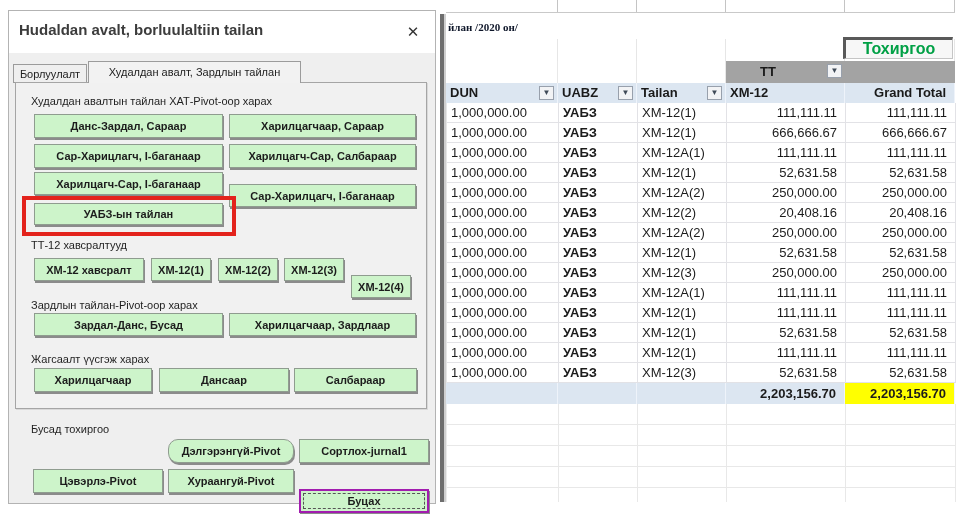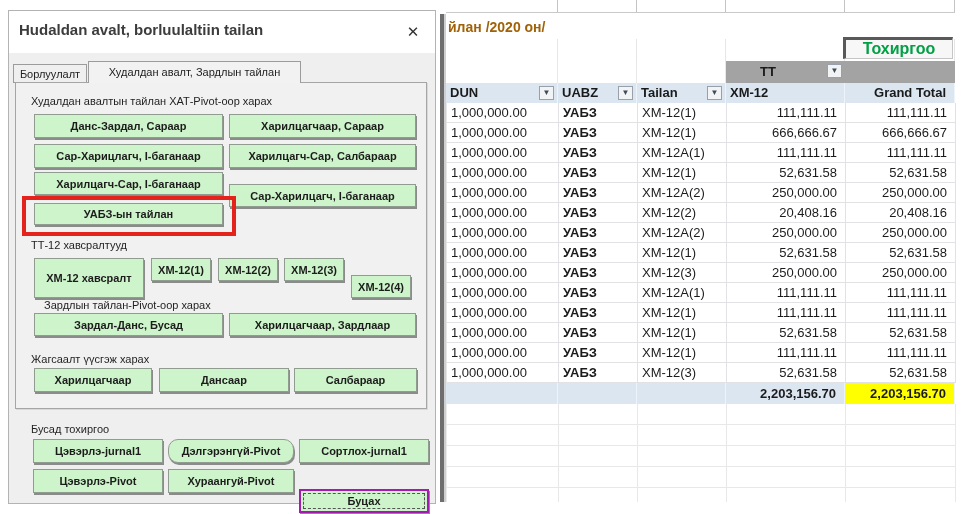--- a/index.html
+++ b/index.html
@@ -29,21 +29,21 @@
            border:4px solid #e3231c;z-index:5;pointer-events:none;}
 
   
   .sheet{position:absolute;left:440px;top:0;width:530px;height:514px;font-size:13px;}
   .sliver-dark{position:absolute;left:0;top:14px;width:4px;height:488px;background:#6e6e6e;}
   .sliver-light{position:absolute;left:4px;top:14px;width:2px;height:488px;background:#cfcfcf;}
   .grid5{display:grid;grid-template-columns:112px 79px 89px 119px 110px;box-sizing:border-box;}
   .toprow{position:absolute;left:6px;top:0;width:509px;height:13px;border-bottom:1px solid #c9c9c9;}
   .toprow div{border-right:1px solid #c4c4c4;}
   .sheet-title{position:absolute;left:8px;top:15px;height:24px;line-height:24px;
-               font-size:14px;font-weight:700;color:#a16207;white-space:nowrap;}
+               font-size:11px;font-weight:700;color:#0f172a;white-space:nowrap;font-family:Liberation Serif, serif;}
   .blankrow{position:absolute;left:6px;top:39px;width:509px;height:22px;}
   .blankrow div{border-right:1px solid #e6e6e6;}
   .cfg{position:absolute;left:403px;top:37px;width:110px;height:22px;box-sizing:border-box;z-index:6;
        background:#f7f7f7;border-top:3px solid #595959;border-left:3px solid #595959;
        border-right:1px solid #c5c5c5;border-bottom:1px solid #c5c5c5;
        text-align:center;line-height:18px;font-size:16px;font-weight:700;color:#00a045;cursor:pointer;}
   .ttrow{position:absolute;left:6px;top:61px;width:509px;height:22px;}
   .ttrow .wcell{border-right:1px solid #e8e8e8;background:#fff;}
   .ttrow .bcell{background:#a3a3a3;position:relative;}
   .tt-label{position:absolute;left:34px;top:3px;font-weight:700;color:#1a1a1a;}
@@ -90,37 +90,36 @@
   <button class="gbtn" style="left:25px;top:103px;width:189px;">Данс-Зардал, Сараар</button>
   <button class="gbtn" style="left:220px;top:103px;width:187px;">Харилцагчаар, Сараар</button>
   <button class="gbtn" style="left:25px;top:133px;width:189px;">Сар-Харицлагч, I-баганаар</button>
   <button class="gbtn" style="left:220px;top:133px;width:187px;">Харилцагч-Сар, Салбараар</button>
   <button class="gbtn" style="left:25px;top:161px;width:189px;height:23px;">Харилцагч-Сар,  I-баганаар</button>
   <button class="gbtn" style="left:220px;top:161px;width:187px;height:23px;margin-top:12px;">Сар-Харилцагч,  I-баганаар</button>
   <button class="gbtn" style="left:25px;top:192px;width:189px;height:22px;">УАБЗ-ын тайлан</button>
   <div class="red-box"></div>
 
   <div class="sec-label" style="left:22px;top:228px;">ТТ-12 хавсралтууд</div>
-  <button class="gbtn" style="left:25px;top:247px;width:110px;height:40px;">ХМ-12 хавсралт</button>
+  <button class="gbtn" style="left:25px;top:247px;width:110px;height:23px;">ХМ-12 хавсралт</button>
   <button class="gbtn" style="left:142px;top:247px;width:60px;height:23px;">ХМ-12(1)</button>
   <button class="gbtn" style="left:209px;top:247px;width:60px;height:23px;">ХМ-12(2)</button>
   <button class="gbtn" style="left:275px;top:247px;width:60px;height:23px;">ХМ-12(3)</button>
   <button class="gbtn" style="left:342px;top:264px;width:60px;height:23px;">ХМ-12(4)</button>
 
-  <div class="sec-label" style="left:35px;top:288px;">Зардлын тайлан-Pivot-оор харах</div>
+  <div class="sec-label" style="left:22px;top:288px;">Зардлын тайлан-Pivot-оор харах</div>
   <button class="gbtn" style="left:25px;top:302px;width:189px;height:23px;">Зардал-Данс, Бусад</button>
   <button class="gbtn" style="left:220px;top:302px;width:187px;height:23px;">Харилцагчаар, Зардлаар</button>
 
   <div class="sec-label" style="left:22px;top:342px;">Жагсаалт үүсгэж харах</div>
   <button class="gbtn" style="left:25px;top:357px;width:118px;">Харилцагчаар</button>
   <button class="gbtn" style="left:150px;top:357px;width:130px;">Дансаар</button>
   <button class="gbtn" style="left:285px;top:357px;width:123px;">Салбараар</button>
 
   <div class="sec-label" style="left:22px;top:412px;">Бусад тохиргоо</div>
-  <button class="gbtn" style="left:24px;top:428px;width:130px;">Цэвэрлэ-jurnal1</button>
   <button class="gbtn" style="left:159px;top:428px;width:126px;border-radius:10px;">Дэлгэрэнгүй-Pivot</button>
   <button class="gbtn" style="left:290px;top:428px;width:130px;">Сортлох-jurnal1</button>
   <button class="gbtn" style="left:24px;top:458px;width:130px;">Цэвэрлэ-Pivot</button>
   <button class="gbtn" style="left:159px;top:458px;width:126px;">Хураангуй-Pivot</button>
   <button class="gbtn btn-focus" style="left:290px;top:458px;width:130px;">Буцах</button>
 </div>
 
 <div class="sheet">
   <div class="sliver-dark"></div>
   <div class="sliver-light"></div>

